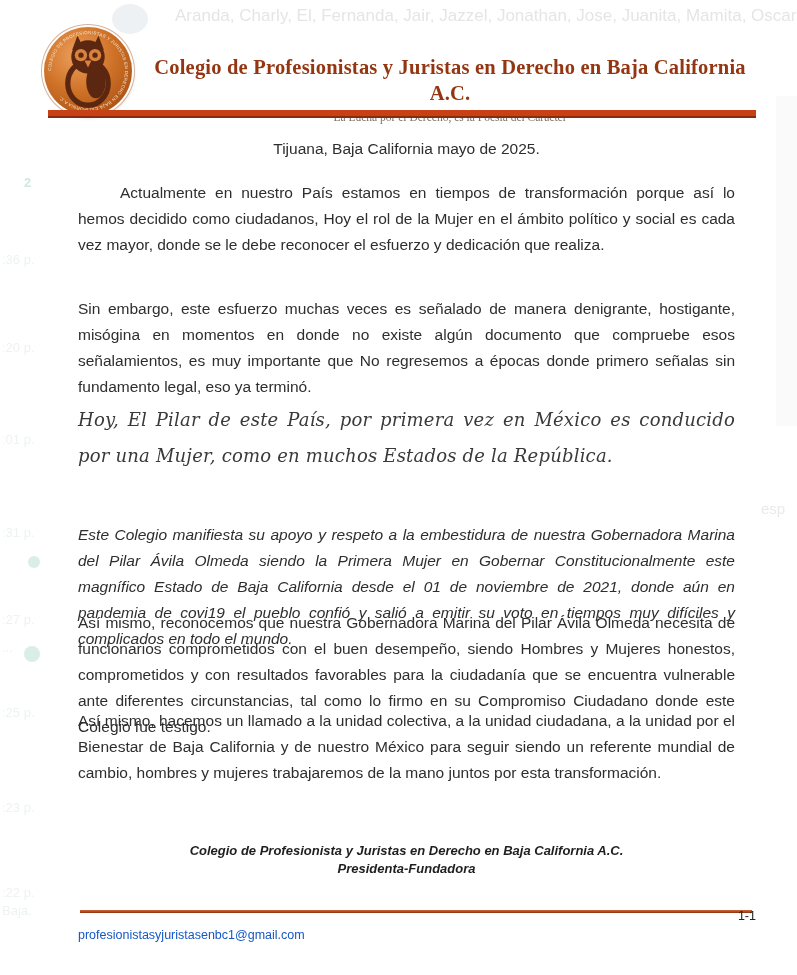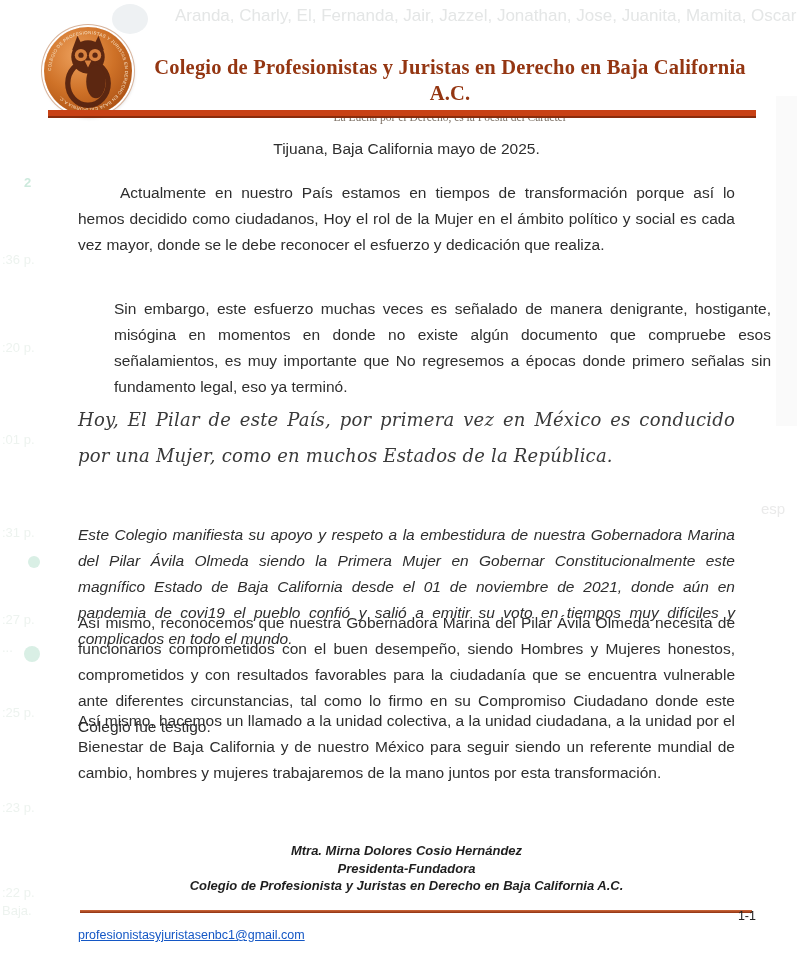--- a/index.html
+++ b/index.html
@@ -58,21 +58,21 @@
     position:absolute; left:78px; width:657px; text-align:justify; text-align-last:left;
     font-size:15.5px; line-height:26px; color:#2e2e2e;
   }
   .para.indent { text-indent:42px; }
   .para.ital { font-style:italic;margin-top:46px; }
   .para.script {
     font-family:"DejaVu Serif", serif; font-style:italic; font-size:18px; line-height:36px;
     color:#3a3a3a; letter-spacing:0.2px;
   }
   .p1 { top:172px;margin-top:8px; }
-  .p2 { top:296px;margin-left:36px; }
+  .p2 { top:296px; }
   .p3 { top:402px; }
   .p4 { top:476px; }
   .p5 { top:610px; }
   .p6 { top:708px; }
 
   .signature {
     position:absolute; left:78px; top:842px; width:657px; text-align:center;
     font-weight:bold; font-style:italic; font-size:13px; line-height:17.5px; color:#1f1f1f;
   }
 
@@ -80,21 +80,21 @@
   .footer-rule {
     position:absolute; left:80px; top:910px; width:672px; height:3px;
     background:linear-gradient(#cf6a3c, #8f3110);
   }
   .page-number {
     position:absolute; left:700px; top:909px; width:56px; text-align:right;
     font-size:12.5px; color:#222222;
   }
   .email-link {
     position:absolute; left:78px; top:928px;
-    font-size:12.5px; color:#1457c5; text-decoration:underline; cursor:pointer;text-align:center;
+    font-size:12.5px; color:#1457c5; cursor:pointer;text-align:center;
   }
 </style>
 </head>
 <body>
 
 <div class="page">
 
   <div class="ghost-avatar"></div>
   <div class="ghost ghost-participants">Aranda, Charly, El, Fernanda, Jair, Jazzel, Jonathan, Jose, Juanita, Mamita, Oscarin, Toma</div>
   <div class="ghost-strip"></div>
@@ -157,22 +157,21 @@
 
   <div class="para script p3">Hoy, El Pilar de este País, por primera vez en México es conducido por una Mujer, como en muchos Estados de la República.</div>
 
   <div class="para ital p4">Este Colegio manifiesta su apoyo y respeto a la embestidura de nuestra Gobernadora Marina del Pilar Ávila Olmeda siendo la Primera Mujer en Gobernar Constitucionalmente este magnífico Estado de Baja California desde el 01 de noviembre de 2021, donde aún en pandemia de covi19 el pueblo confió y salió a emitir su voto en tiempos muy difíciles y complicados en todo el mundo.</div>
 
   <div class="para p5">Así mismo, reconocemos que nuestra Gobernadora Marina del Pilar Ávila Olmeda necesita de funcionarios comprometidos con el buen desempeño, siendo Hombres y Mujeres honestos, comprometidos y con resultados favorables para la ciudadanía que se encuentra vulnerable ante diferentes circunstancias, tal como lo firmo en su Compromiso Ciudadano donde este Colegio fue testigo.</div>
 
   <div class="para p6">Así mismo, hacemos un llamado a la unidad colectiva, a la unidad ciudadana, a la unidad por el Bienestar de Baja California y de nuestro México para seguir siendo un referente mundial de cambio, hombres y mujeres trabajaremos de la mano juntos por esta transformación.</div>
 
   <div class="signature">
-    <div>Mtra. Mirna Dolores Cosio Hernández</div>
+    <div>Colegio de Profesionista y Juristas en Derecho en Baja California A.C.</div>
     <div>Presidenta-Fundadora</div>
-    <div>Colegio de Profesionista y Juristas en Derecho en Baja California A.C.</div>
   </div>
 
   <div class="footer-rule"></div>
   <div class="page-number">1-1</div>
   <a class="email-link">profesionistasyjuristasenbc1@gmail.com</a>
 
 </div>
 
 </body></html>

